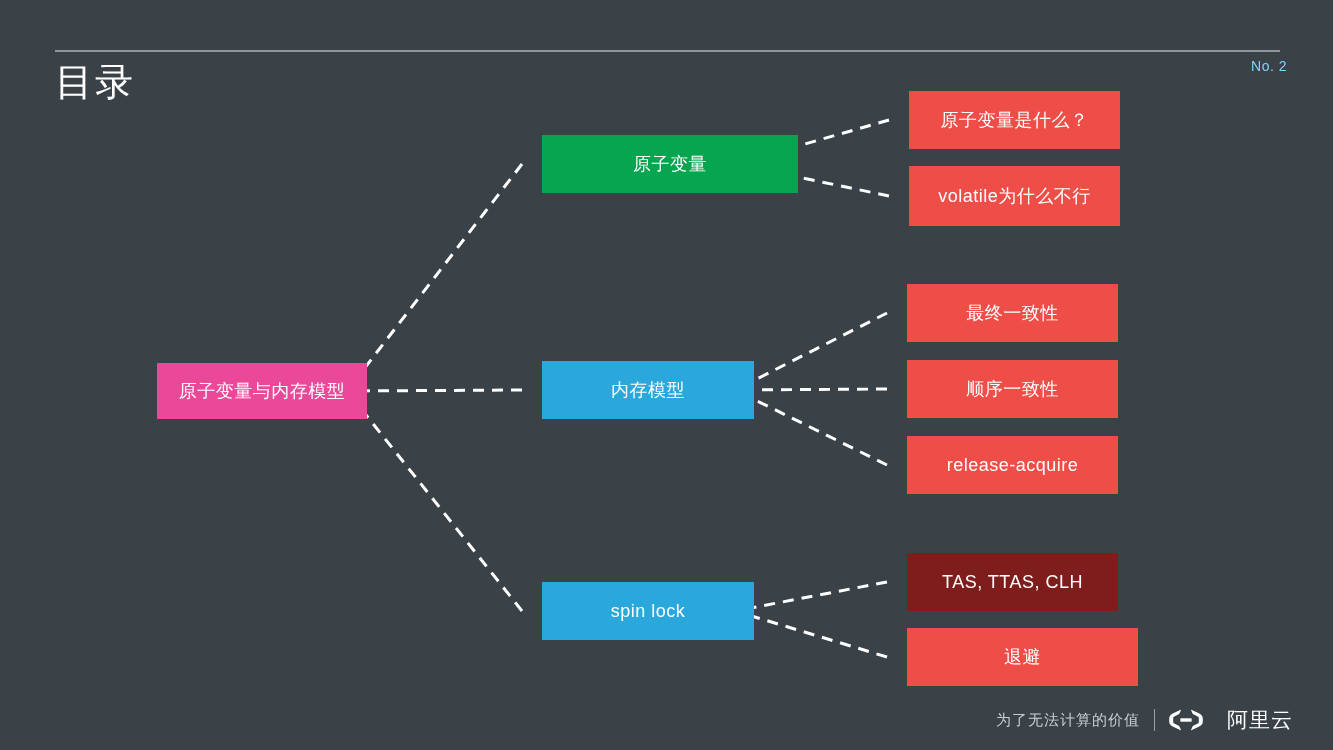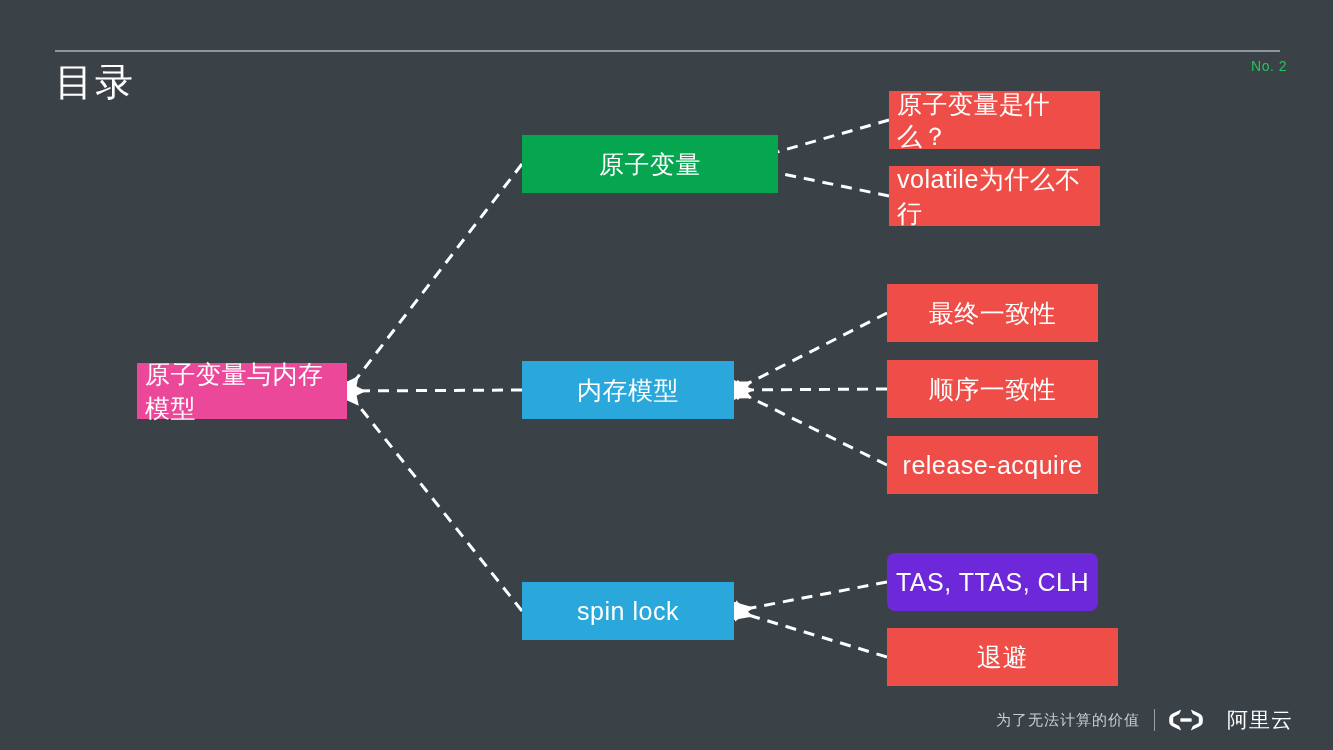--- a/index.html
+++ b/index.html
@@ -35,21 +35,21 @@
     color: #ffffff;
     letter-spacing: 2px;
     font-weight: 400;
     white-space: nowrap;
   }
   #page-number {
     position: absolute;
     right: 46px;
     top: 58px;
     font-size: 14px;
-    color: #22c55e;
+    color: #7dd3fc;
     letter-spacing: .5px;
   }
 
   
   #diagram {
     position: absolute;
     left: 0;
     top: 0;
     width: 1333px;
     height: 750px;
@@ -62,24 +62,25 @@
     height: 750px;
     pointer-events: none;
   }
   .node {
     position: absolute;
     box-sizing: border-box;
     display: flex;
     align-items: center;
     justify-content: center;
     color: #ffffff;
-    font-size: 25px;
+    font-size: 18px;
     line-height: 32px;
     padding: 4px 8px;
     letter-spacing: .5px;
+    margin-left: 20px;
   }
   .node.multiline { line-height: 34px; }
 
   
   #footer {
     position: absolute;
     right: 40px;
     bottom: 15px;
     display: flex;
     align-items: center;
@@ -148,21 +149,21 @@
     <div class="node" style="left: 522px; top: 135px; width: 256px; height: 58px; background: rgb(6, 165, 80);">原子变量</div>
     <div class="node" style="left: 889px; top: 91px; width: 211px; height: 58px; background: rgb(239, 78, 72);">原子变量是什么？</div>
     <div class="node multiline" style="left: 889px; top: 166px; width: 211px; height: 60px; background: rgb(239, 78, 72);">volatile为什么不行</div>
 
     <div class="node" style="left: 522px; top: 361px; width: 212px; height: 58px; background: rgb(42, 168, 220);">内存模型</div>
     <div class="node" style="left: 887px; top: 284px; width: 211px; height: 58px; background: rgb(239, 78, 72);">最终一致性</div>
     <div class="node" style="left: 887px; top: 360px; width: 211px; height: 58px; background: rgb(239, 78, 72);">顺序一致性</div>
     <div class="node" style="left: 887px; top: 436px; width: 211px; height: 58px; background: rgb(239, 78, 72);">release-acquire</div>
 
     <div class="node" style="left: 522px; top: 582px; width: 212px; height: 58px; background: rgb(42, 168, 220);">spin lock</div>
-    <div class="node" style="left: 887px; top: 553px; width: 211px; height: 58px; background: #6d28d9; border-radius: 8px;">TAS, TTAS, CLH</div>
+    <div class="node" style="left: 887px; top: 553px; width: 211px; height: 58px; background: #7f1d1d;">TAS, TTAS, CLH</div>
     <div class="node" style="left: 887px; top: 628px; width: 231px; height: 58px; background: rgb(239, 78, 72);">退避</div>
 
   </div>
 
   <div id="footer">
     <div id="footer-slogan">为了无法计算的价值</div>
     <div id="footer-divider"></div>
     <div id="brand">
       <svg id="brand-mark" width="34" height="22" viewBox="0 0 34 22" xmlns="http://www.w3.org/2000/svg">
         <path d="M12.2 0.6 L4.2 4.2 C1.6 5.3 0.2 7.2 0.2 9.5 L0.2 12.5 C0.2 14.8 1.6 16.7 4.2 17.8 L12.2 21.4 L10.2 16.9 L5.7 14.8 C4.6 14.3 4.2 13.7 4.2 12.7 L4.2 9.3 C4.2 8.3 4.6 7.7 5.7 7.2 L10.2 5.1 Z" fill="#ffffff"></path>

